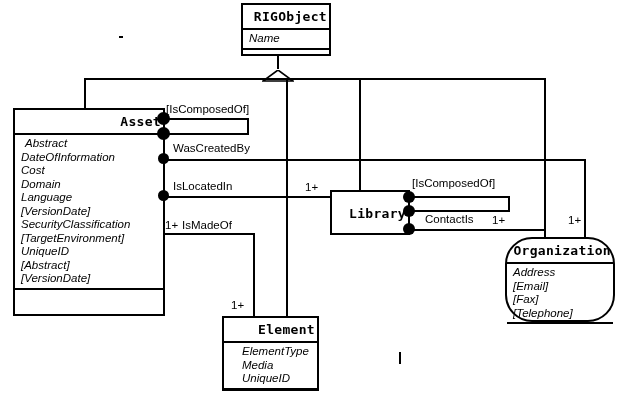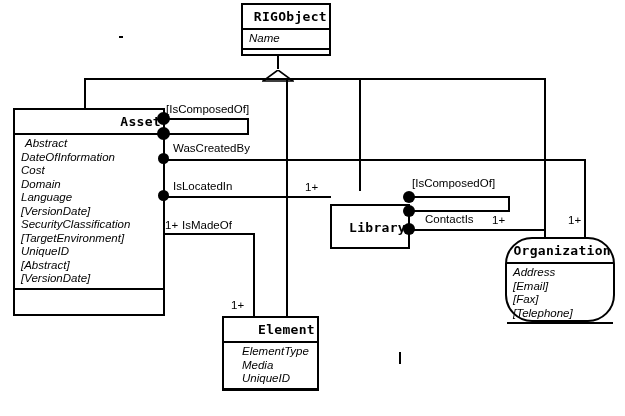--- a/index.html
+++ b/index.html
@@ -140,21 +140,21 @@
       <div class="uml-attr">[VersionDate]</div>
       <div class="uml-attr">SecurityClassification</div>
       <div class="uml-attr">[TargetEnvironment]</div>
       <div class="uml-attr">UniqueID</div>
       <div class="uml-attr">[Abstract]</div>
       <div class="uml-attr">[VersionDate]</div>
     </div>
     <div class="uml-ops" style="height:26px;"></div>
   </div>
 
-  <div class="uml-class" style="left:330px; top:204px; width:80px; height:45px;">
+  <div class="uml-class" style="left:330px; top:190px; width:80px; height:45px;">
     <div class="uml-name" style="border-bottom:none; padding-top:14px;">Library</div>
   </div>
 
   <div class="uml-class" style="left:505px; top:237px; width:110px; height:85px;border-radius:27px;">
     <div class="uml-name">Organization</div>
     <div class="uml-attrs">
       <div class="uml-attr">Address</div>
       <div class="uml-attr">[Email]</div>
       <div class="uml-attr">[Fax]</div>
       <div class="uml-attr">[Telephone]</div>

